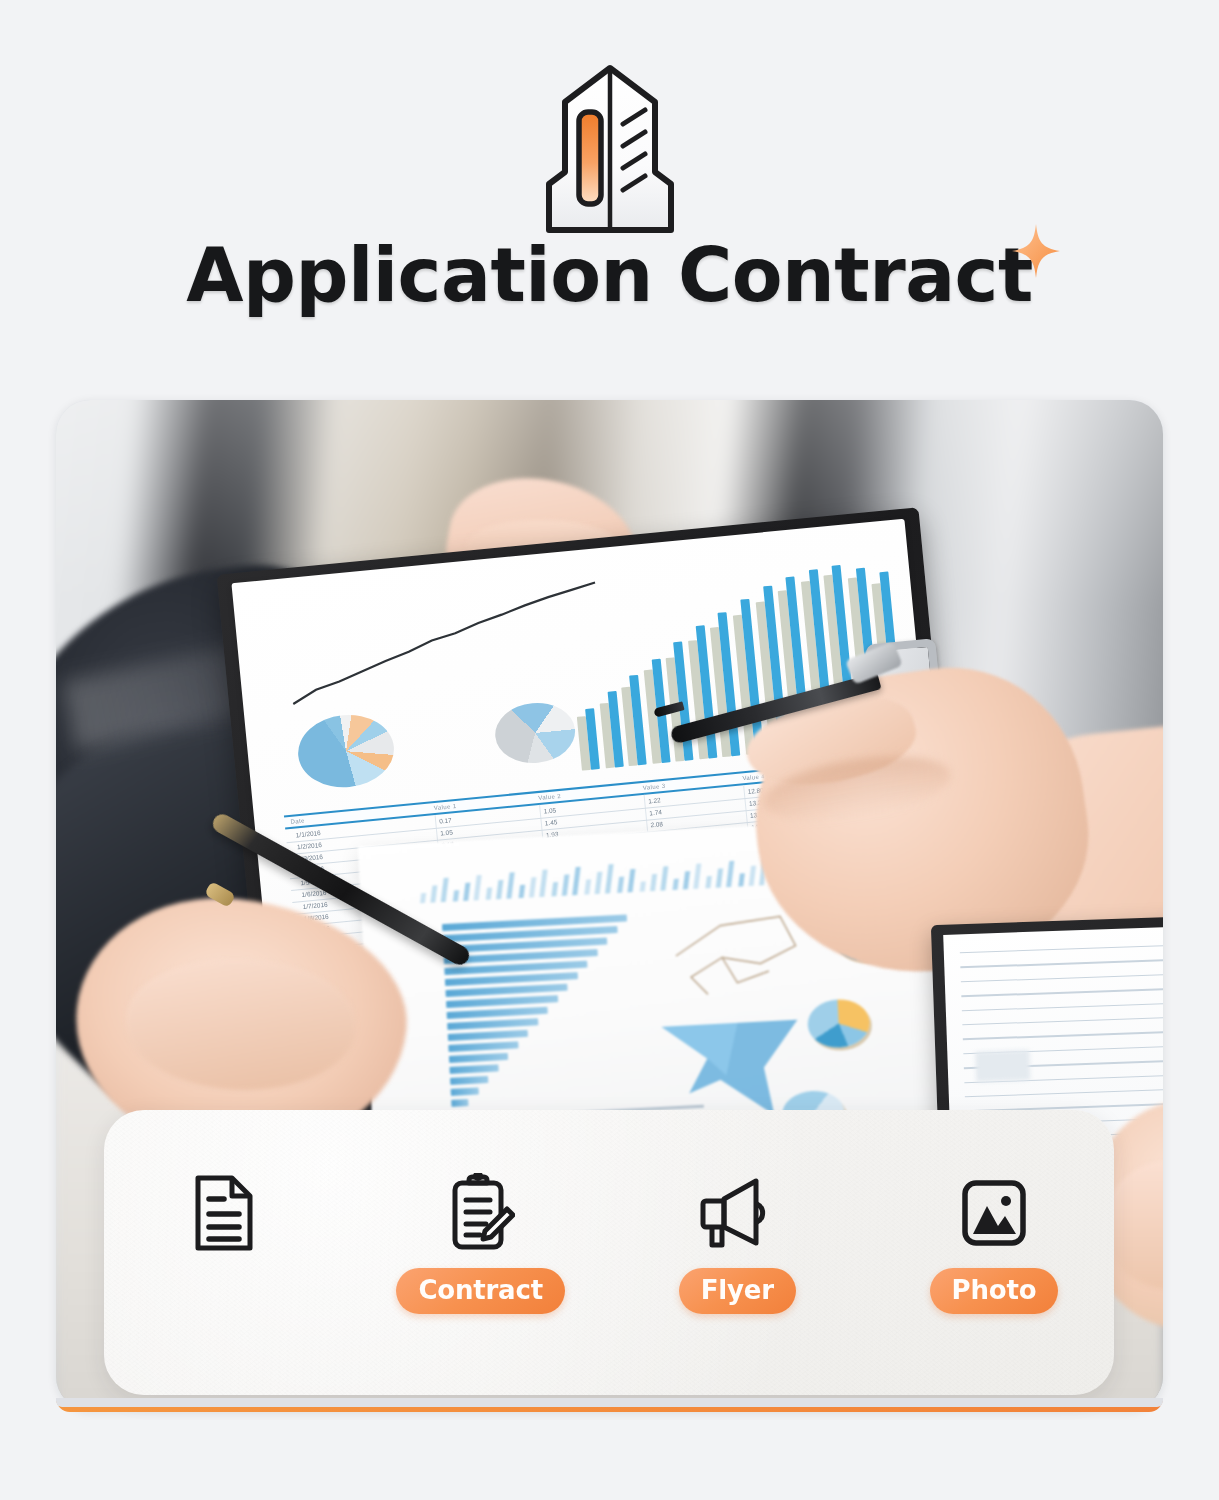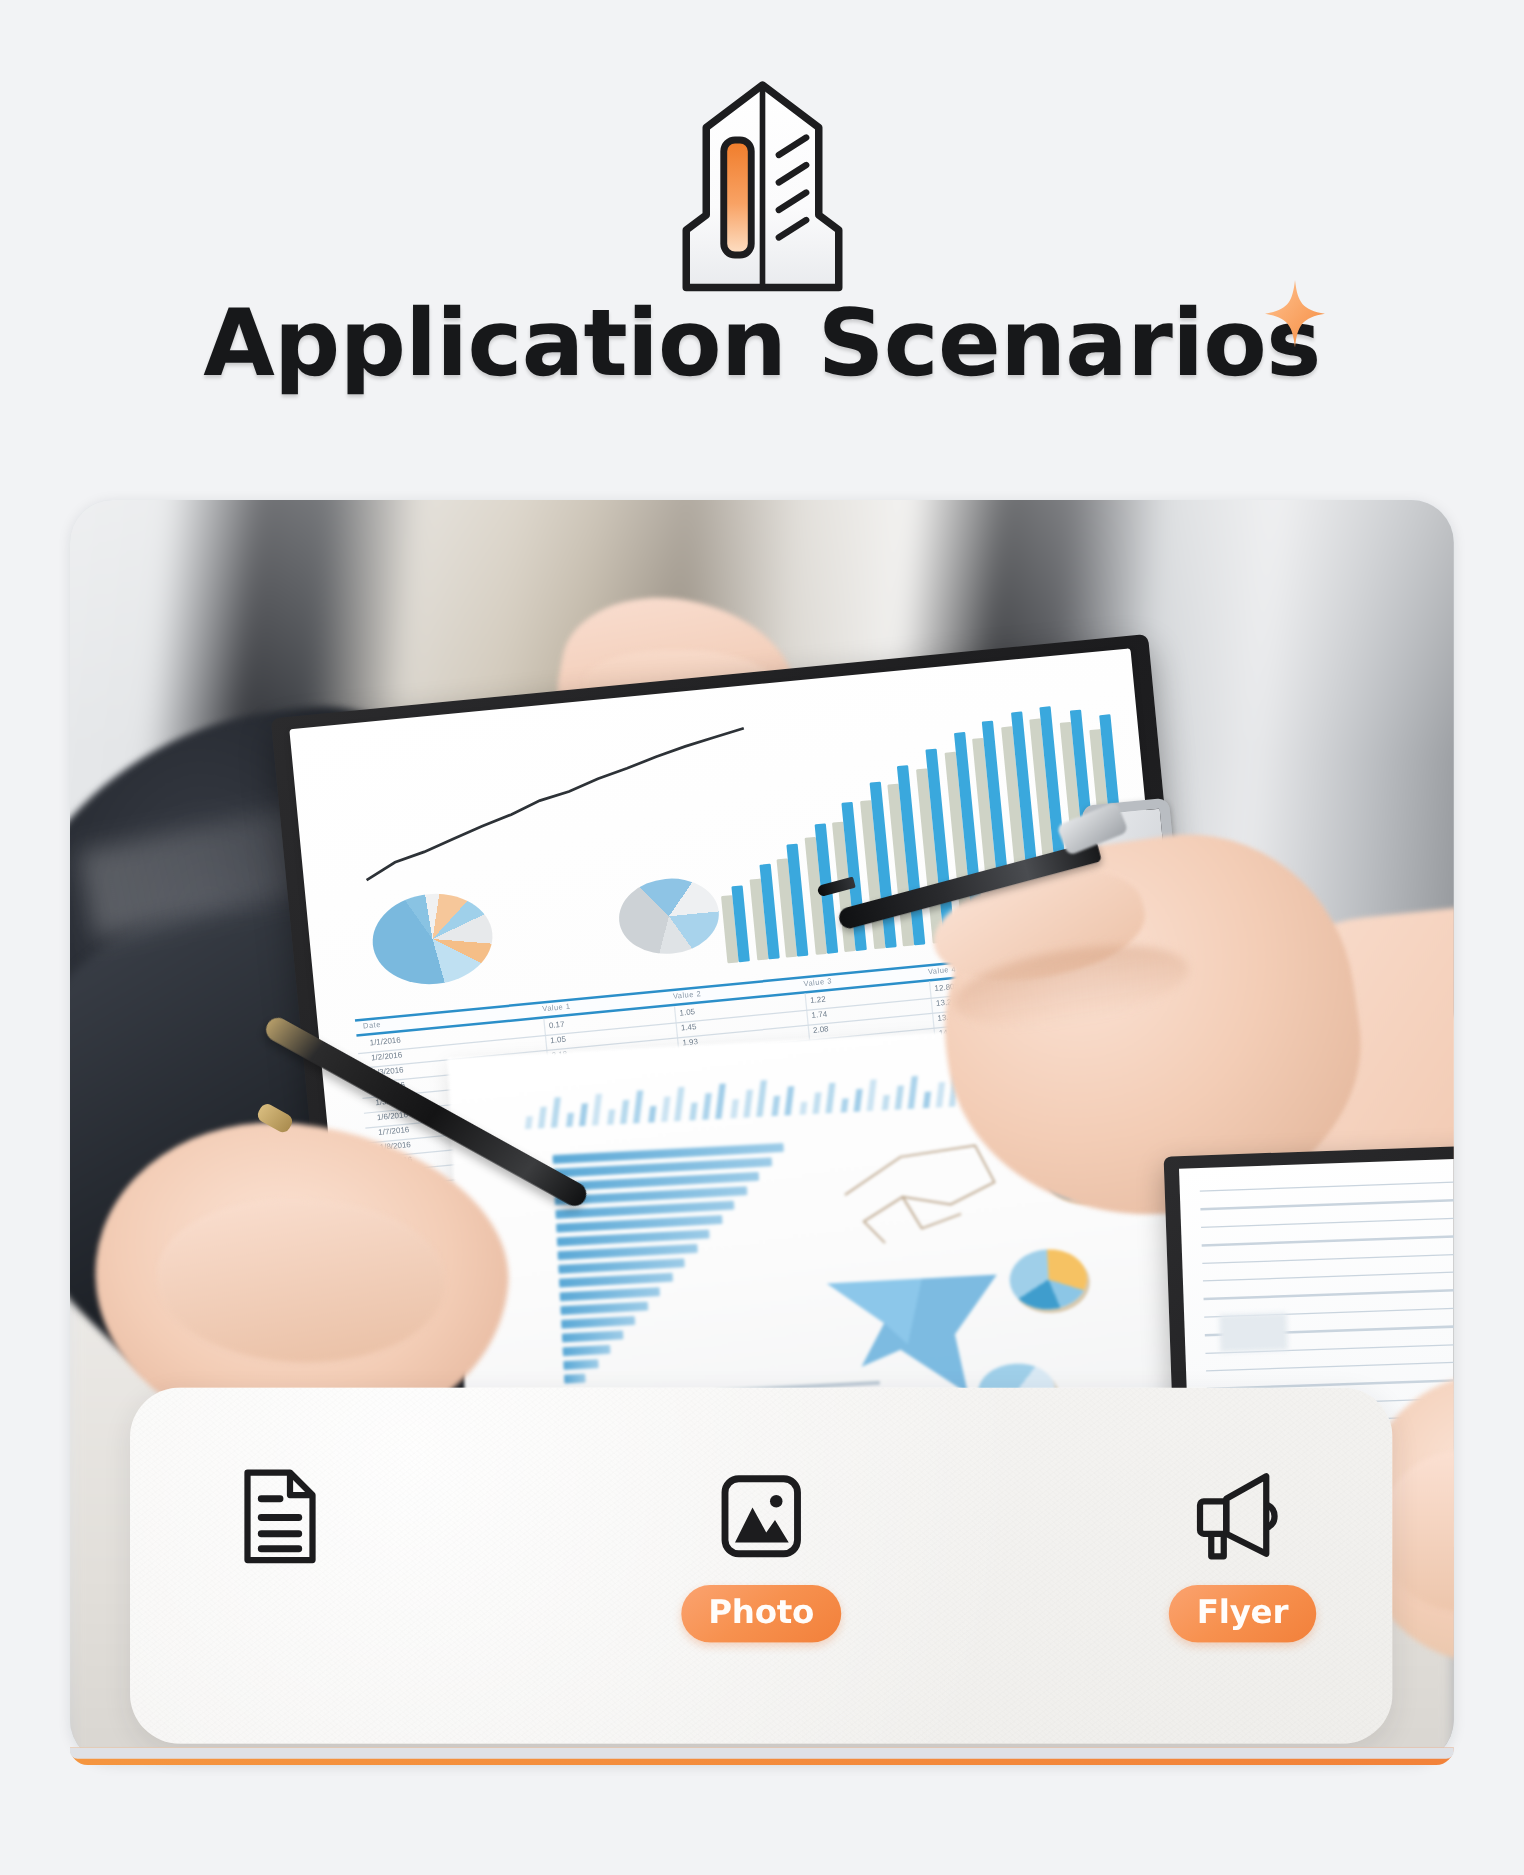--- a/index.html
+++ b/index.html
@@ -520,21 +520,21 @@
         <g stroke="#1d1d1f" stroke-width="5" stroke-linecap="round">
           <line x1="128" y1="62" x2="150" y2="48"></line>
           <line x1="128" y1="84" x2="150" y2="70"></line>
           <line x1="128" y1="106" x2="150" y2="92"></line>
           <line x1="128" y1="128" x2="150" y2="114"></line>
         </g>
       </svg>
     </div>
 
     <div class="title-row">
-      <span class="title-text">Application Scenarios</span>
+      <span class="title-text">Application Contract</span>
     </div>
 
     <div class="sparkle">
       <svg viewBox="0 0 52 58">
         <defs>
           <linearGradient id="spG" x1="0" y1="0" x2="1" y2="1">
             <stop offset="0%" stop-color="#ffc393"></stop>
             <stop offset="100%" stop-color="#f58b3e"></stop>
           </linearGradient>
         </defs>
@@ -877,44 +877,61 @@
             <g stroke="#1c1c1e" stroke-width="5.5" stroke-linecap="round">
               <line x1="17" y1="25" x2="32" y2="25"></line>
               <line x1="17" y1="40" x2="47" y2="40"></line>
               <line x1="17" y1="53" x2="47" y2="53"></line>
               <line x1="17" y1="65" x2="47" y2="65"></line>
             </g>
           </svg>
         </div>
       </div>
 
-
       <div class="badge-item">
         <div class="badge-icon">
-          <svg width="68" height="70" viewBox="0 0 68 70">
-            <rect x="5" y="5" width="58" height="60" rx="11" fill="none" stroke="#1c1c1e" stroke-width="5.5"></rect>
-            <circle cx="46" cy="23" r="5" fill="#1c1c1e"></circle>
-            <path d="M13 56 L27 28 L38 48 L45 38 L56 56 Z" fill="#1c1c1e"></path>
+          <svg width="68" height="80" viewBox="0 0 68 80">
+            <rect x="8" y="10" width="46" height="64" rx="7" fill="none" stroke="#1c1c1e" stroke-width="5"></rect>
+            <path d="M22 10 V7 a3 3 0 0 1 3-3 h12 a3 3 0 0 1 3 3 v3 z" fill="none" stroke="#1c1c1e" stroke-width="5" stroke-linejoin="round"></path>
+            <circle cx="31" cy="3" r="3" fill="none" stroke="#1c1c1e" stroke-width="4"></circle>
+            <g stroke="#1c1c1e" stroke-width="5" stroke-linecap="round">
+              <line x1="19" y1="27" x2="43" y2="27"></line>
+              <line x1="19" y1="39" x2="43" y2="39"></line>
+              <line x1="19" y1="51" x2="39" y2="51"></line>
+              <line x1="19" y1="62" x2="33" y2="62"></line>
+            </g>
+            <path d="M60 36 L66 42 L44 64 L36 66 L38 58 Z" fill="#ffffff" stroke="#1c1c1e" stroke-width="5" stroke-linejoin="round"></path>
           </svg>
         </div>
-        <div class="badge-pill">Photo</div>
+        <div class="badge-pill">Contract</div>
       </div>
 
       <div class="badge-item">
         <div class="badge-icon">
           <svg width="74" height="72" viewBox="0 0 74 72">
             <path d="M6 24 H24 V50 H6 a3 3 0 0 1 -3 -3 V27 a3 3 0 0 1 3 -3 Z" fill="none" stroke="#1c1c1e" stroke-width="5" stroke-linejoin="round"></path>
             <path d="M24 22 L56 4 V66 L24 50 Z" fill="none" stroke="#1c1c1e" stroke-width="5" stroke-linejoin="round"></path>
             <path d="M57 27 a10 10 0 0 1 0 18" fill="none" stroke="#1c1c1e" stroke-width="5" stroke-linecap="round"></path>
             <path d="M12 50 L12 68 H22 L22 50" fill="none" stroke="#1c1c1e" stroke-width="5" stroke-linejoin="round"></path>
           </svg>
         </div>
         <div class="badge-pill">Flyer</div>
       </div>
 
+      <div class="badge-item">
+        <div class="badge-icon">
+          <svg width="68" height="70" viewBox="0 0 68 70">
+            <rect x="5" y="5" width="58" height="60" rx="11" fill="none" stroke="#1c1c1e" stroke-width="5.5"></rect>
+            <circle cx="46" cy="23" r="5" fill="#1c1c1e"></circle>
+            <path d="M13 56 L27 28 L38 48 L45 38 L56 56 Z" fill="#1c1c1e"></path>
+          </svg>
+        </div>
+        <div class="badge-pill">Photo</div>
+      </div>
+
 
     </div>
   </div>
 
   <div class="accent"></div>
   <div class="accent-mask"></div>
 
 </div>
 
 </body></html>

